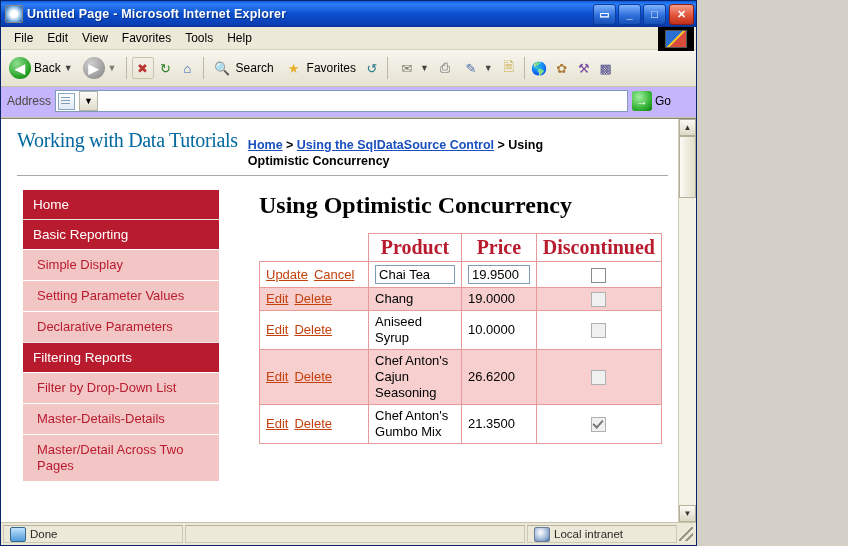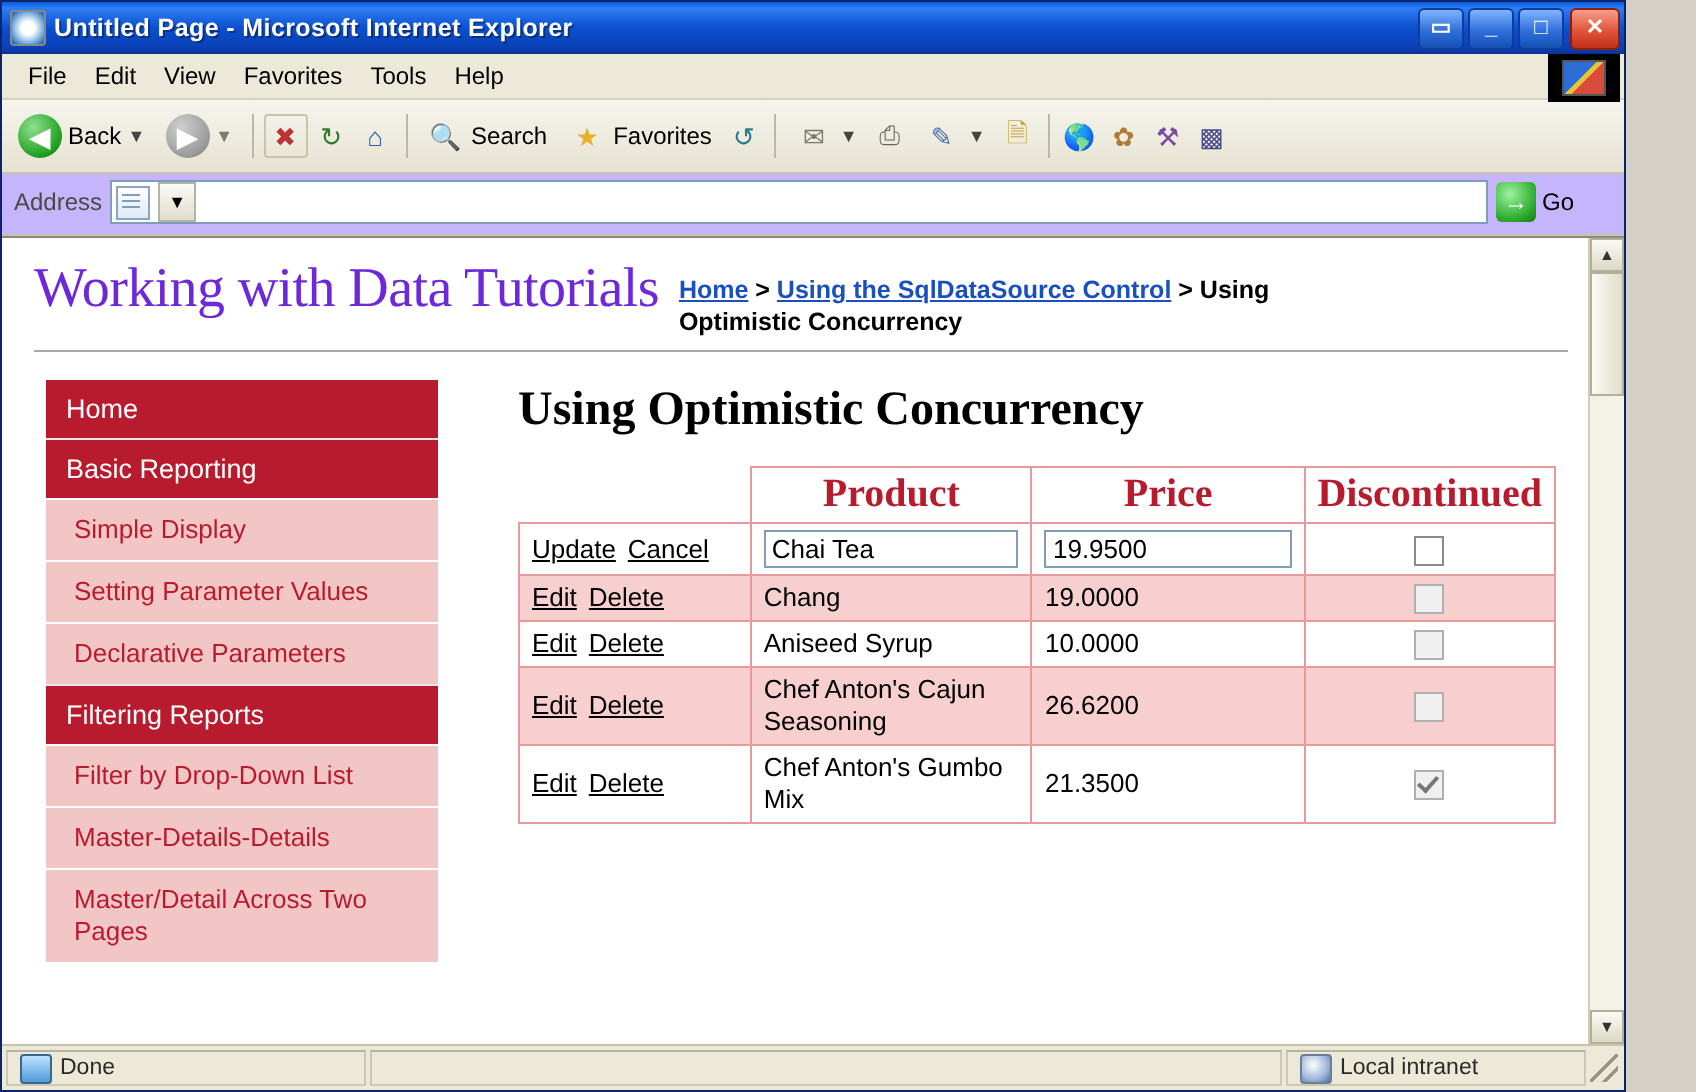--- a/index.html
+++ b/index.html
@@ -10,21 +10,21 @@
     width: 848px;
     height: 546px;
     overflow: hidden;
     font-family: "Liberation Sans", sans-serif;
     font-size: 12px;
     background: #d4d0c8;
   }
   .window {
     position: absolute;
     left: 0; top: 0;
-    width: 813px;
+    width: 697px;
     height: 546px;
     box-sizing: border-box;
     border: 1px solid #0a246a;
     background: #ece9d8;
     display: flex;
     flex-direction: column;
   }
   
   .titlebar {
     height: 26px;
@@ -235,22 +235,22 @@
   }
   
   .page-header {
     display: flex;
     align-items: flex-start;
     padding: 10px 12px 4px 16px;
     gap: 10px;
   }
   .site-title {
     font-family: "Liberation Serif", serif;
-    font-size: 28px;
-    color: #6d28d9;
+    font-size: 20px;
+    color: #0369a1;
     white-space: nowrap;
     letter-spacing: -0.3px;
   }
   .breadcrumb {
     font-size: 12.5px;
     color: #000;
     line-height: 16px;
     padding-top: 8px;
     max-width: 350px;
     font-weight: bold;
@@ -333,21 +333,21 @@
   table.grid td {
     border: 1px solid #e79a9a;
     padding: 3px 6px;
     color: #000;
     vertical-align: middle;
     line-height: 16px;
   }
   table.grid tr.edit td { background: #fff; }
   table.grid tr.alt td { background: #f7cfcf; }
   .cmd {
-    color: #000000;
+    color: #c2410c;
     text-decoration: underline;
     margin-right: 6px;
     white-space: nowrap;
   }
   .cell-input {
     width: 100%;
     box-sizing: border-box;
     font-family: "Liberation Sans", sans-serif;
     font-size: 13px;
     border: 1px solid #7f9db9;

